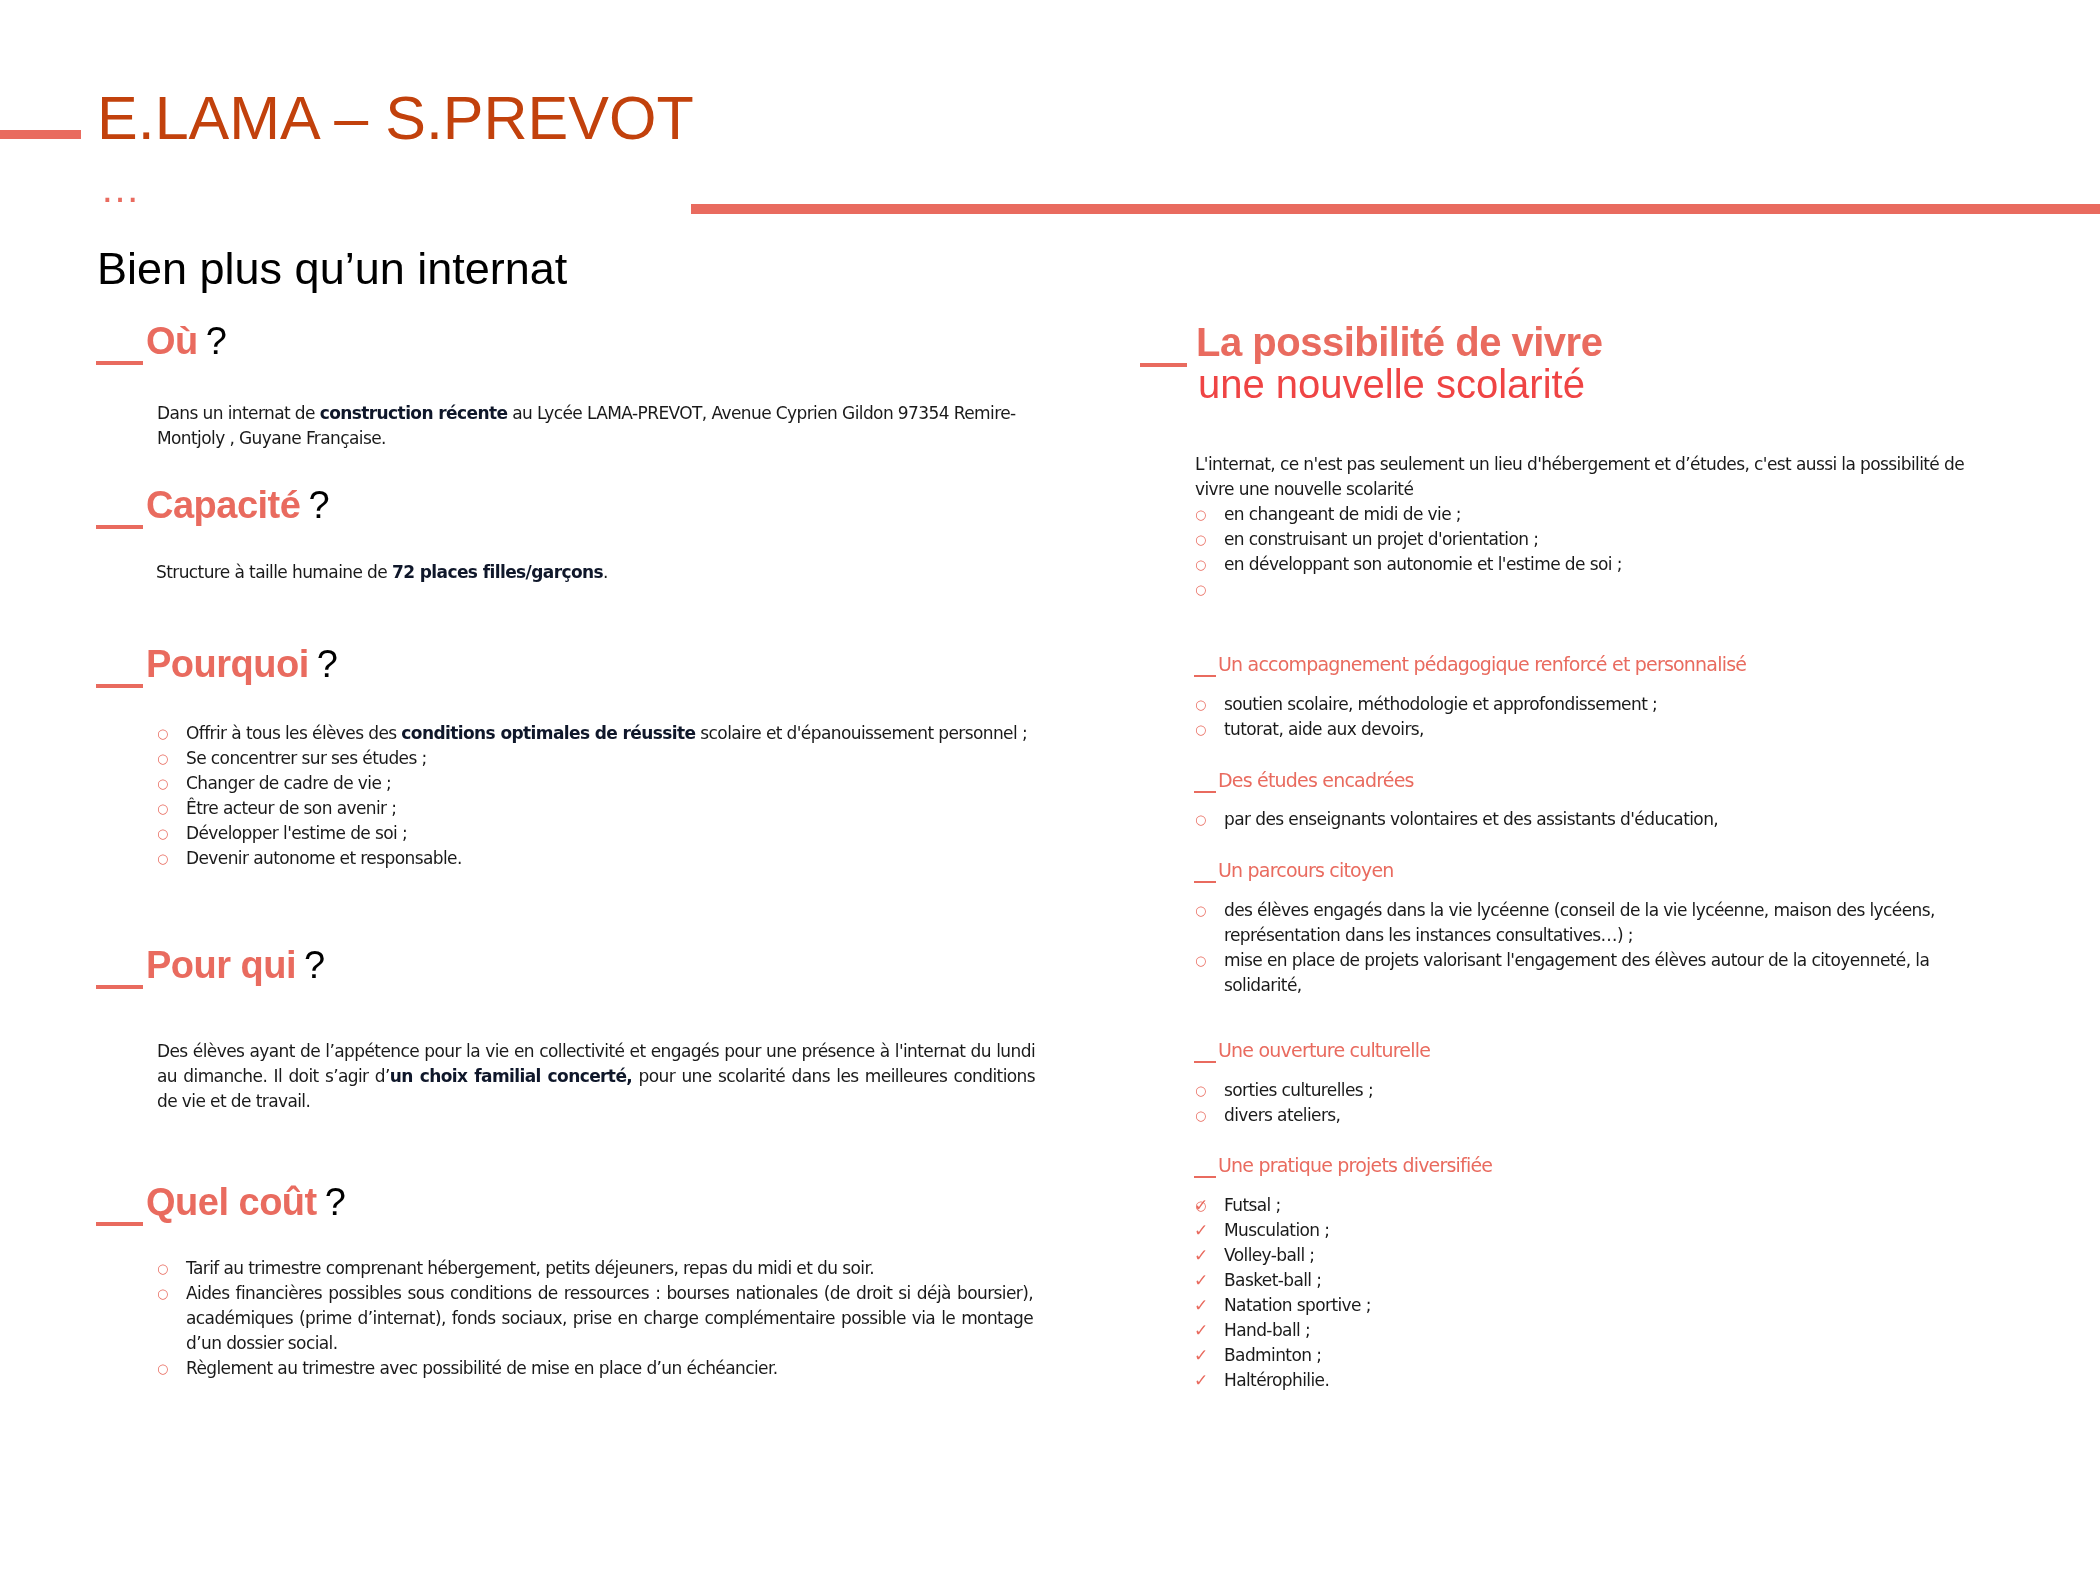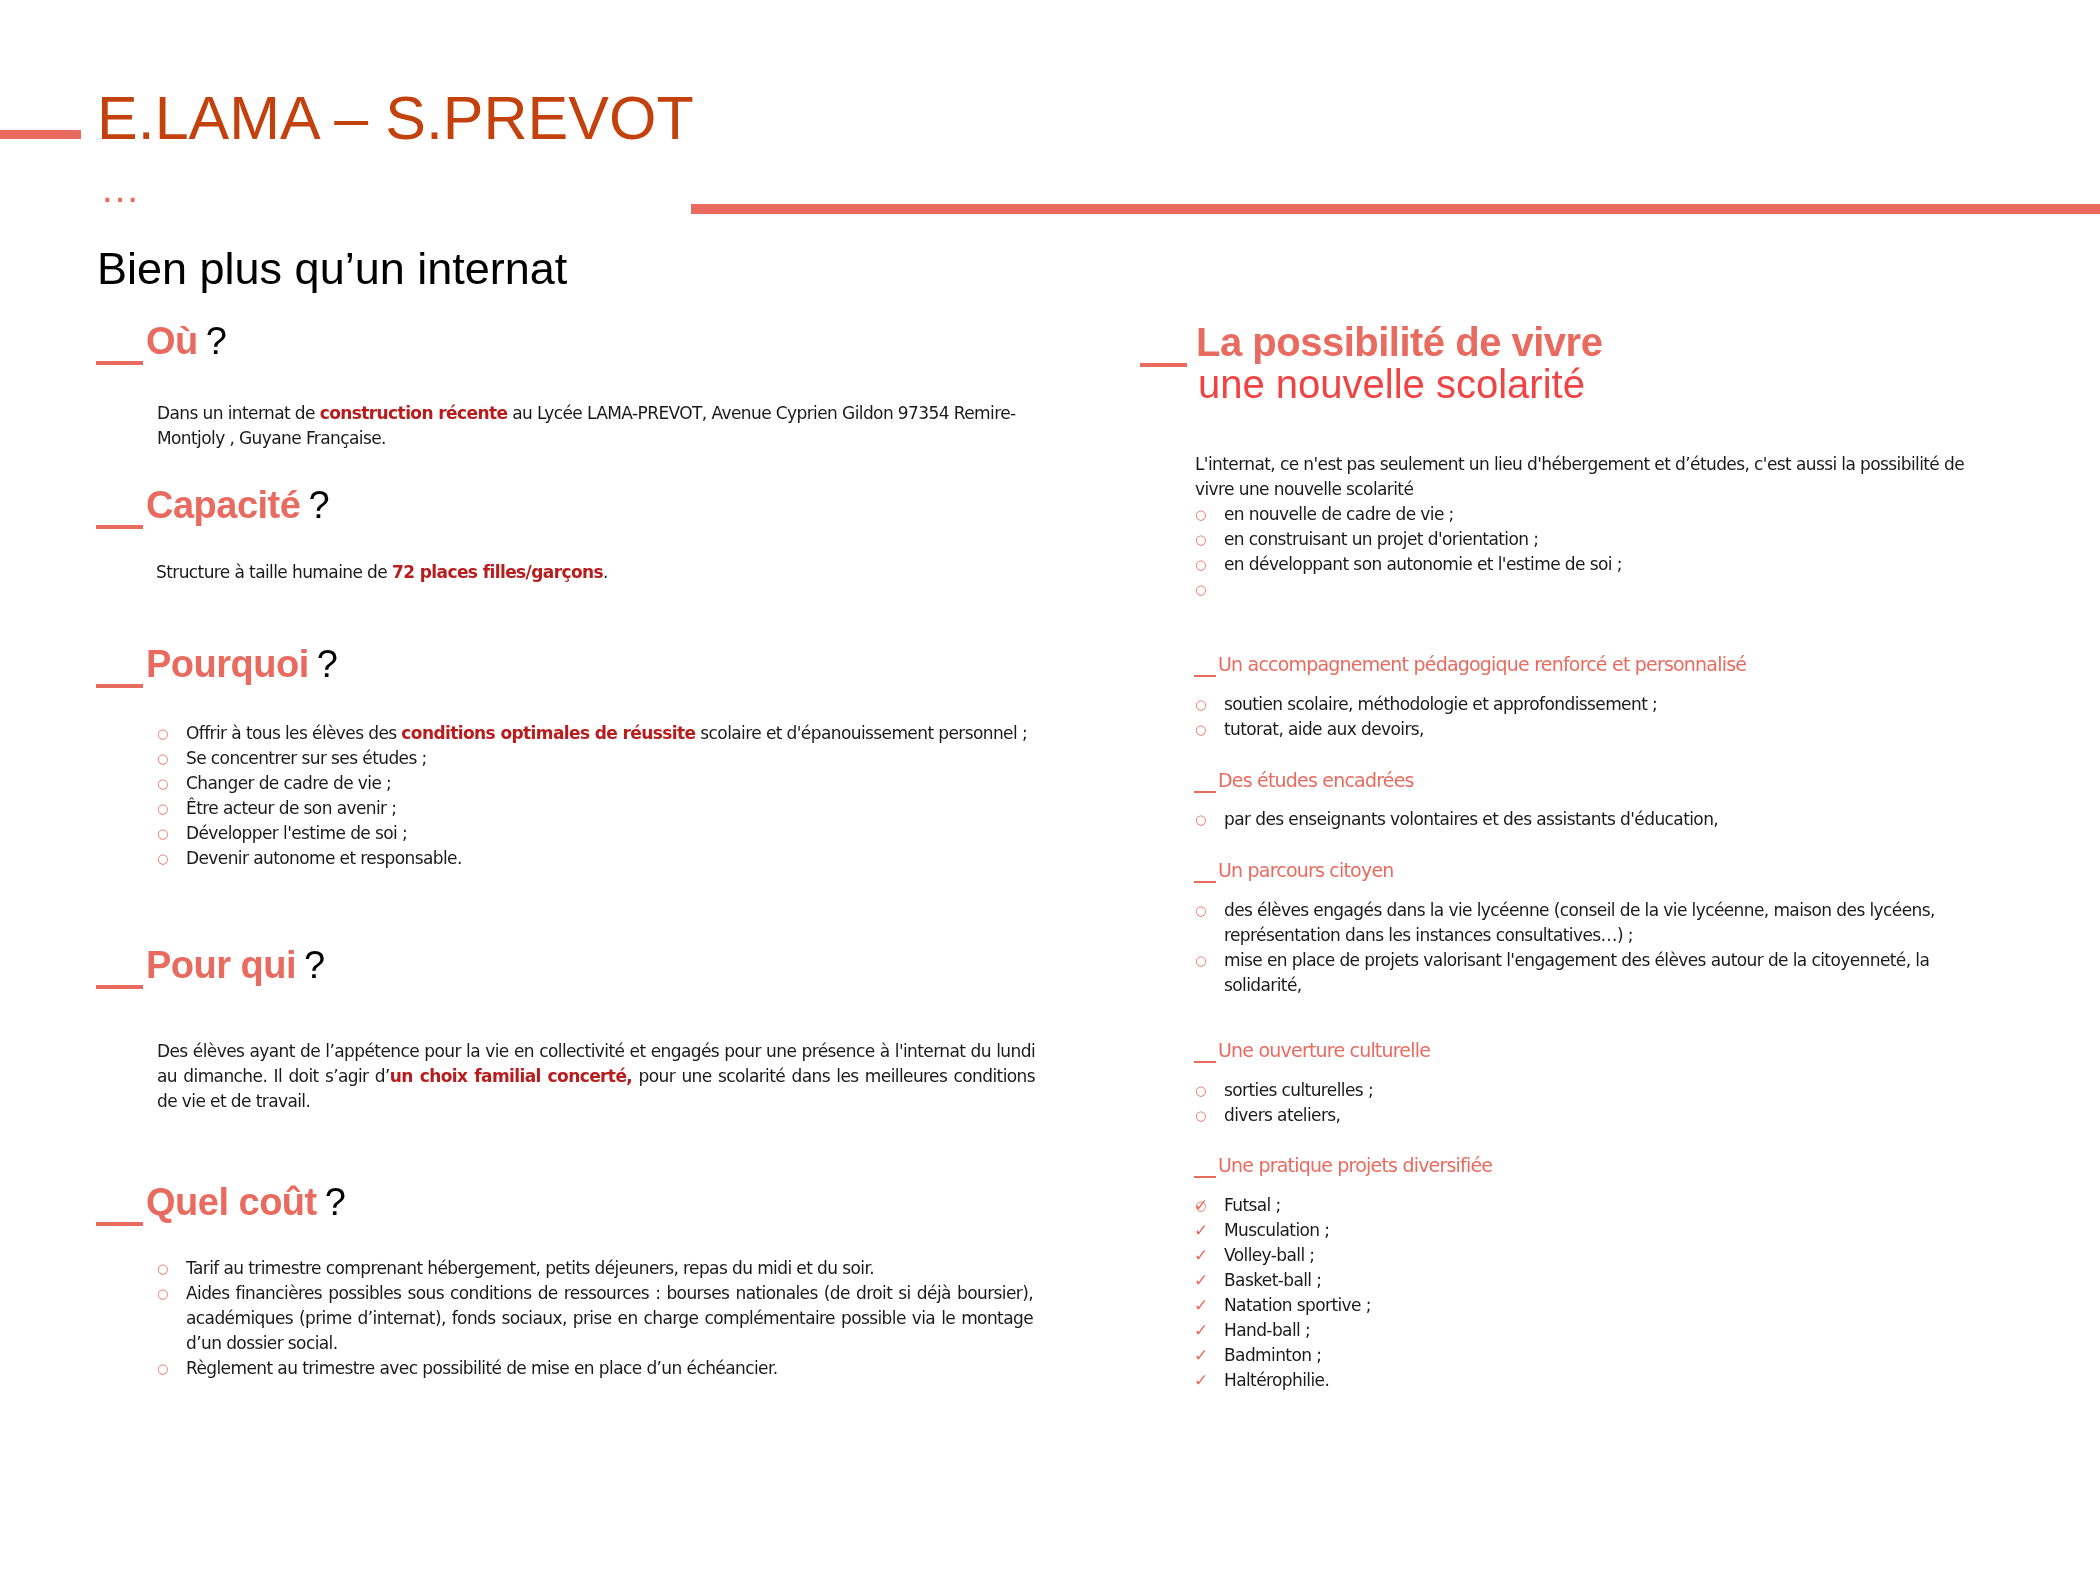--- a/index.html
+++ b/index.html
@@ -12,21 +12,21 @@
   .subtitle { left: 97px; top: 246px; font-size: 45px; color: #000; line-height: 1; white-space: nowrap; }
 
   .h { position: absolute; font-size: 38px; line-height: 1; white-space: nowrap; }
   .h .us { color: #e96b5f; font-weight: bold; display: inline-block; width: 50px; position: relative; }
   .h .us::after { content: ""; position: absolute; left: 0; bottom: -5px; width: 47px; height: 4px; background: #e96b5f; }
   .h .kw { color: #e96b5f; font-weight: bold; letter-spacing: -0.5px; }
   .h .q { color: #000; margin-left: 8px; }
 
   .body { position: absolute; font-family: "DejaVu Sans", sans-serif; font-size: 17px; line-height: 25px;
           color: #1a1a1a; letter-spacing: -0.6px; }
-  .body b { font-weight: 600; color: #b91c1c; margin-top: 32px; }
+  .body b { font-weight: 600; color: #0f172a; margin-top: 32px; }
   .just { text-align: justify; }
 
   ul.bl { list-style: none; margin: 0; padding: 0; }
   ul.bl li { position: relative; padding-left: 29px; }
   ul.bl li .bullet { position: absolute; left: 0; top: 0; color: #e96b5f; font-size: 13px; }
   ul.bl li .check { position: absolute; left: -1px; top: 0; color: #e96b5f; font-size: 17px; }
 
   .sub { position: absolute; font-family: "DejaVu Sans", sans-serif; font-size: 19px; color: #e96b5f;
          letter-spacing: -0.8px; white-space: nowrap; line-height: 1; }
   .sub .us2 { display: inline-block; width: 24px; position: relative; }
@@ -95,21 +95,21 @@
 </div>
 
 <div class="rh1">
   <span class="us">&nbsp;</span><span class="kw">La possibilité de vivre</span>
 </div>
 <div class="rh2">une nouvelle scolarité</div>
 
 <div class="body" style="left:1195px; top:452px; width:810px;">
   <div>L'internat, ce n'est pas seulement un lieu d'hébergement et d’études, c'est aussi la possibilité de vivre une nouvelle scolarité</div>
   <ul class="bl">
-    <li><span class="bullet">○</span><span>en nouvelle de cadre de vie ;</span></li>
+    <li><span class="bullet">○</span><span>en changeant de midi de vie ;</span></li>
     <li><span class="bullet">○</span><span>en construisant un projet d'orientation ;</span></li>
     <li><span class="bullet">○</span><span>en développant son autonomie et l'estime de soi ;</span></li>
     <li><span class="bullet">○</span></li>
   </ul>
 </div>
 
 <div class="sub" style="left:1194px; top:655px;">
   <span class="us2">&nbsp;</span><span>Un accompagnement pédagogique renforcé et personnalisé</span>
 </div>
 <div class="body" style="left:1195px; top:692px; width:810px;">

